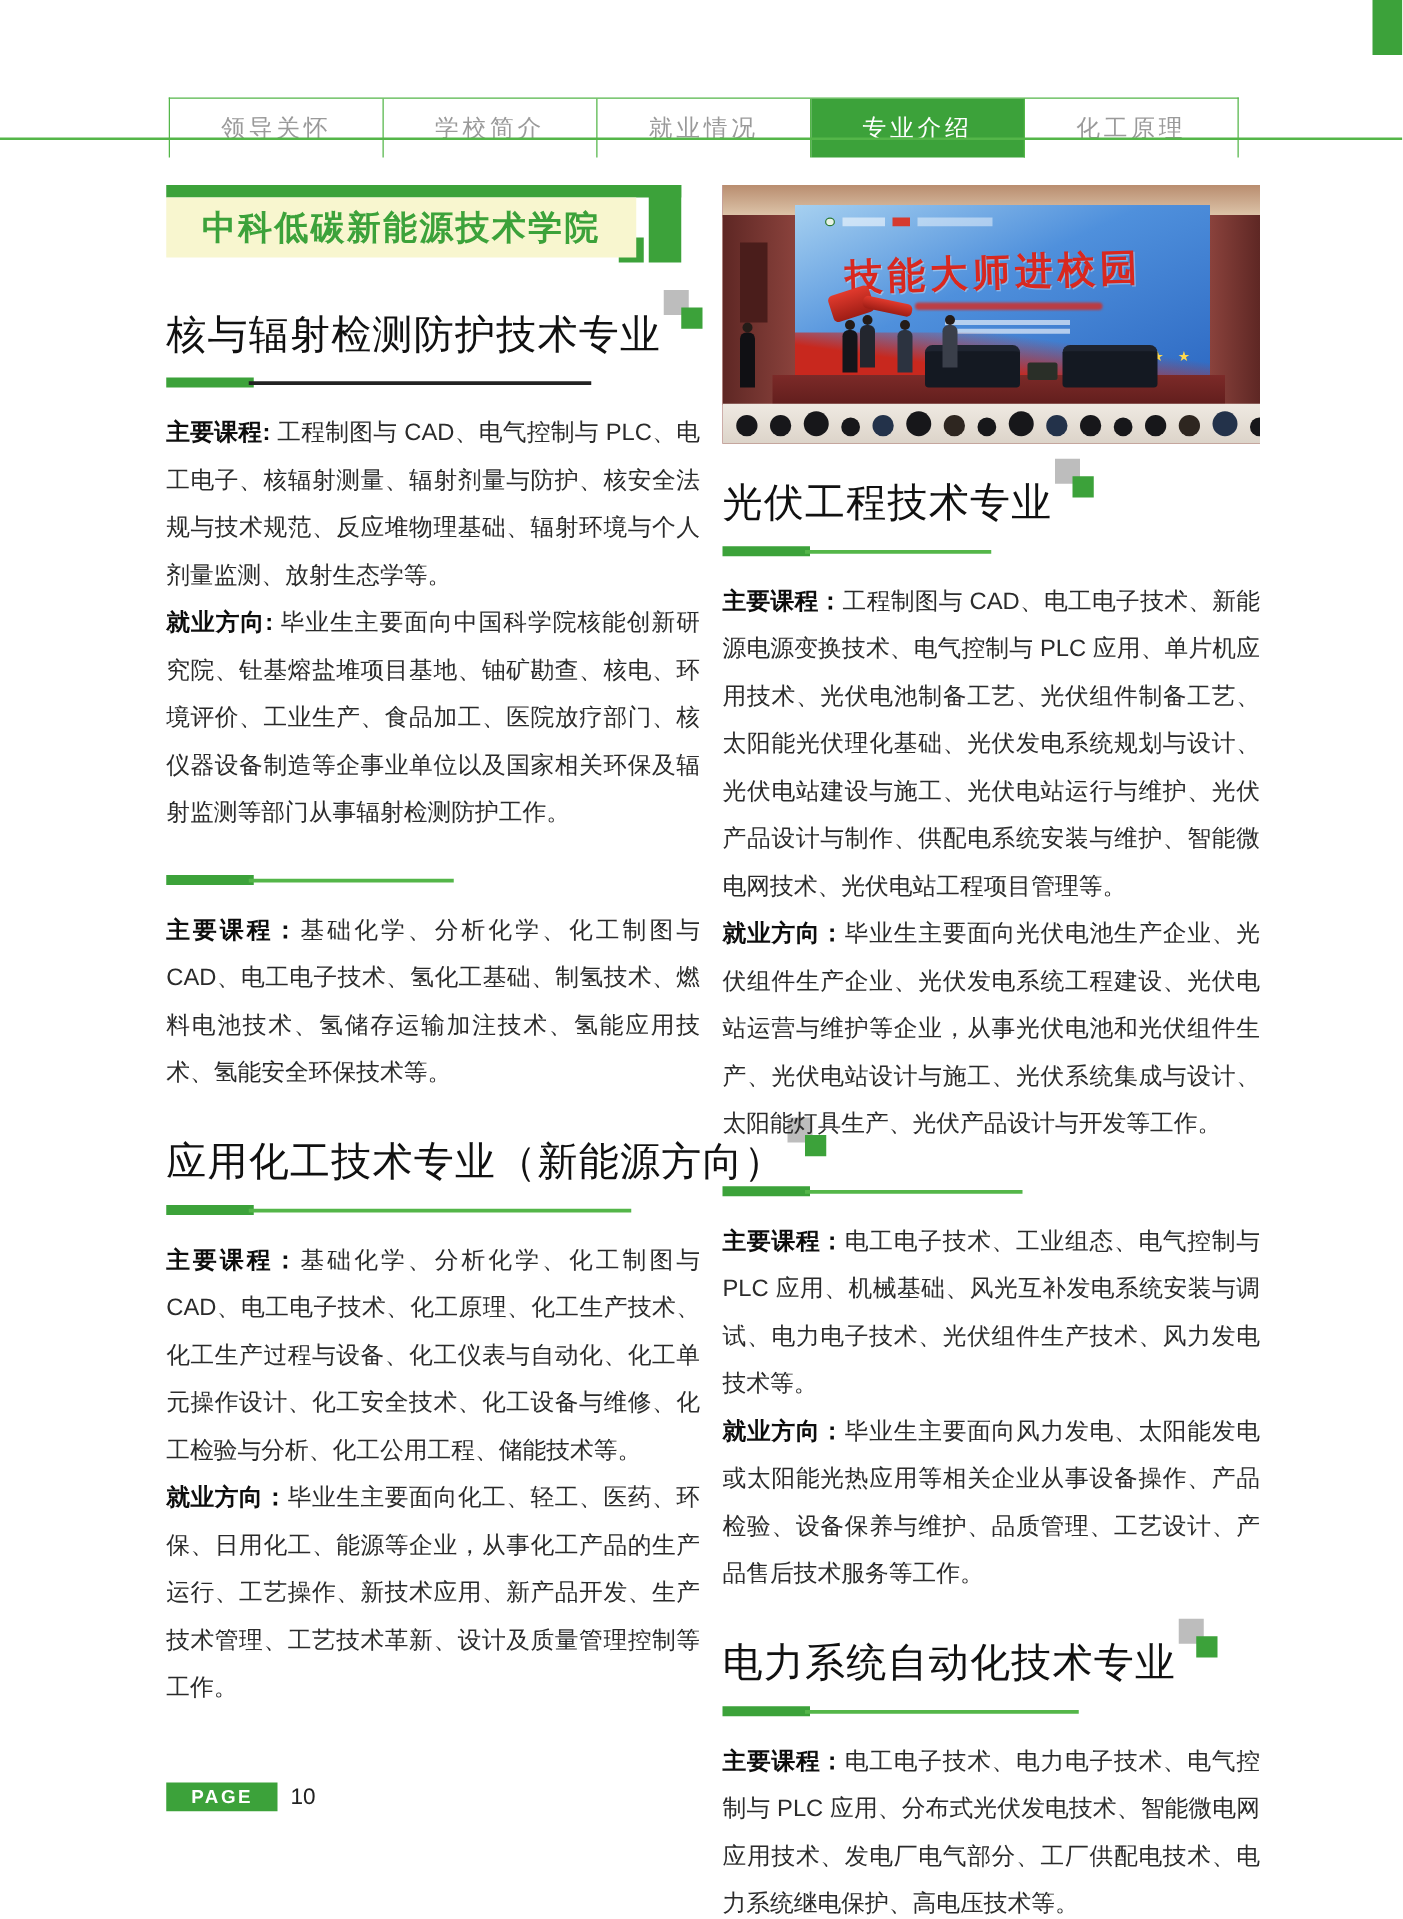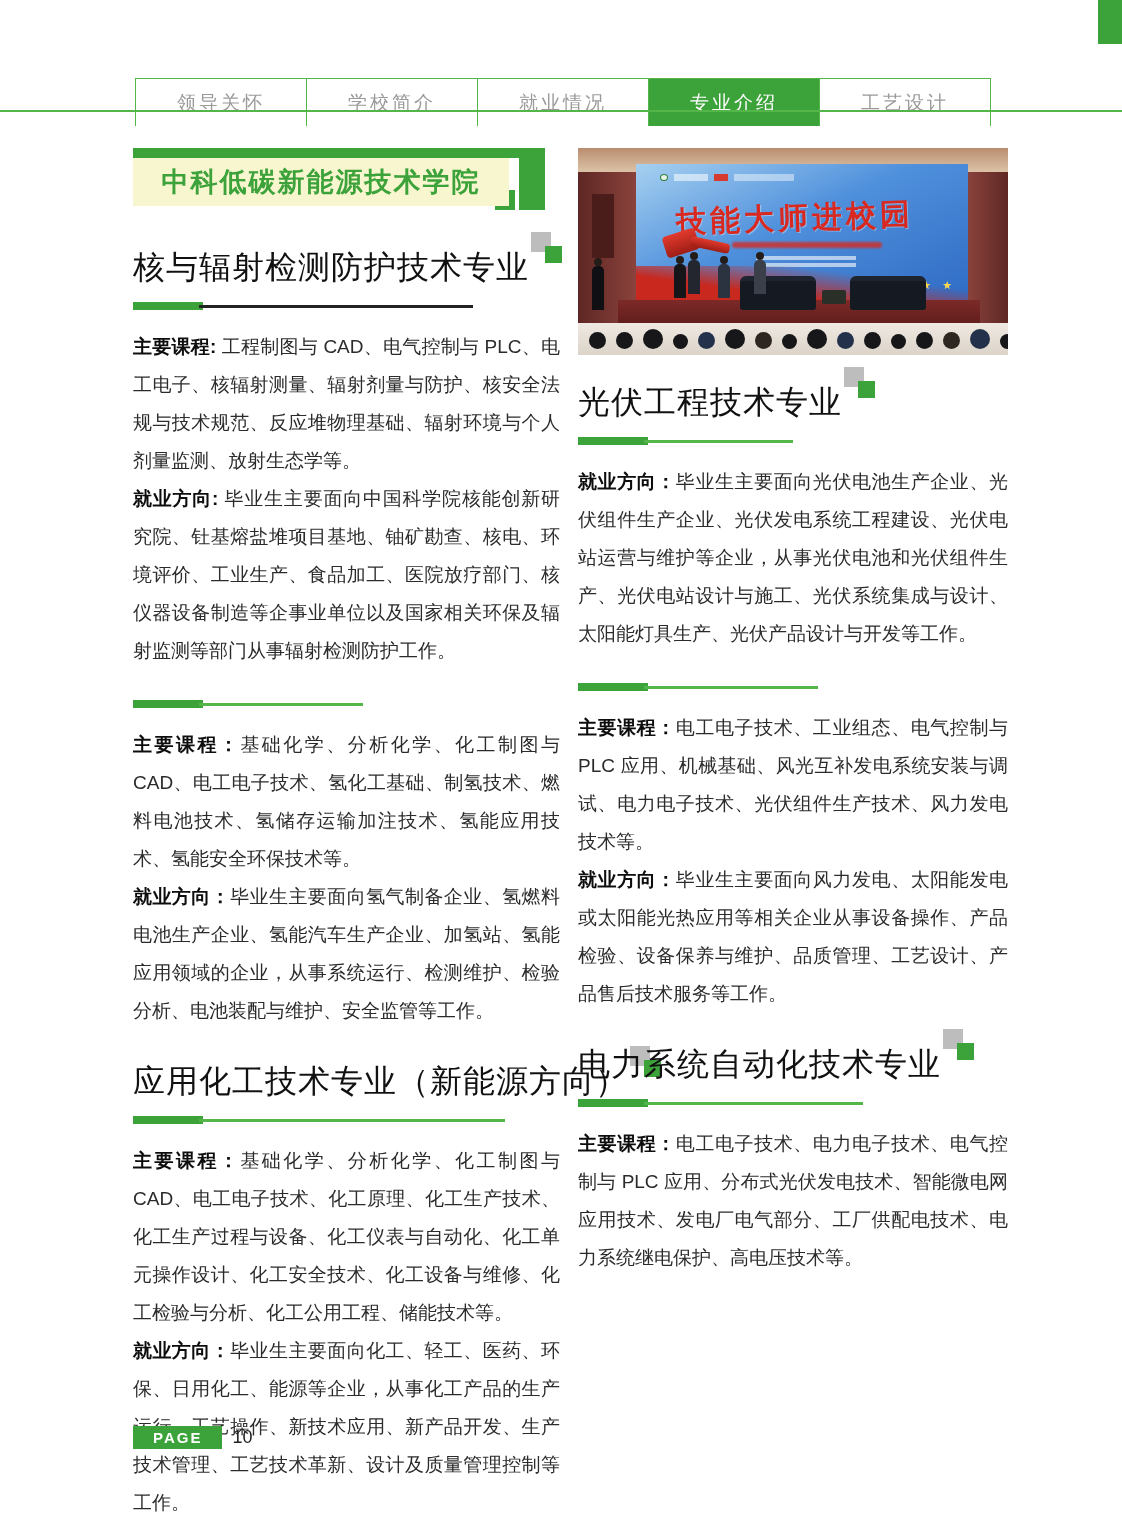--- a/index.html
+++ b/index.html
@@ -105,21 +105,21 @@
 
 <div class="page">
 
   <div class="corner-mark"></div>
 
   <nav class="nav">
     <div class="tab">领导关怀</div>
     <div class="tab">学校简介</div>
     <div class="tab">就业情况</div>
     <div class="tab active">专业介绍</div>
-    <div class="tab">工艺设计</div>
+    <div class="tab">化工原理</div>
   </nav>
   <div class="nav-rule"></div>
 
   <div class="col-left">
 
     <div class="banner">
       <div class="top-bar"></div>
       <div class="right-bar"></div>
       <div class="notch"></div>
       <div class="yellow">
@@ -132,21 +132,20 @@
         <h3>核与辐射检测防护技术专业</h3><span class="sq"><i class="g"></i><i class="gr"></i></span>
       </div>
       <div class="rule dark r340"></div>
       <p class="body"><b>主要课程:</b> <span>工程制图与 CAD、电气控制与 PLC、电工电子、核辐射测量、辐射剂量与防护、核安全法规与技术规范、反应堆物理基础、辐射环境与个人剂量监测、放射生态学等。</span></p>
       <p class="body"><b>就业方向:</b> <span>毕业生主要面向中国科学院核能创新研究院、钍基熔盐堆项目基地、铀矿勘查、核电、环境评价、工业生产、食品加工、医院放疗部门、核仪器设备制造等企事业单位以及国家相关环保及辐射监测等部门从事辐射检测防护工作。</span></p>
     </section>
 
     <section class="sec">
       <div class="rule r230"></div>
       <p class="body"><b>主要课程：</b><span>基础化学、分析化学、化工制图与 CAD、电工电子技术、氢化工基础、制氢技术、燃料电池技术、氢储存运输加注技术、氢能应用技术、氢能安全环保技术等。</span></p>
-      <p class="body"><b>就业方向：</b><span>毕业生主要面向氢气制备企业、氢燃料电池生产企业、氢能汽车生产企业、加氢站、氢能应用领域的企业，从事系统运行、检测维护、检验分析、电池装配与维护、安全监管等工作。</span></p>
     </section>
 
     <section class="sec">
       <div class="sec-head">
         <h3>应用化工技术专业（新能源方向）</h3><span class="sq"><i class="g"></i><i class="gr"></i></span>
       </div>
       <div class="rule r372"></div>
       <p class="body"><b>主要课程：</b><span>基础化学、分析化学、化工制图与 CAD、电工电子技术、化工原理、化工生产技术、化工生产过程与设备、化工仪表与自动化、化工单元操作设计、化工安全技术、化工设备与维修、化工检验与分析、化工公用工程、储能技术等。</span></p>
       <p class="body"><b>就业方向：</b><span>毕业生主要面向化工、轻工、医药、环保、日用化工、能源等企业，从事化工产品的生产运行、工艺操作、新技术应用、新产品开发、生产技术管理、工艺技术革新、设计及质量管理控制等工作。</span></p>
     </section>
@@ -187,20 +186,21 @@
       <div class="aud-audience">
         <i></i><i></i><i></i><i></i><i></i><i></i><i></i><i></i><i></i><i></i><i></i><i></i><i></i><i></i><i></i><i></i>
       </div>
     </div>
 
     <section class="sec">
       <div class="sec-head">
         <h3>光伏工程技术专业</h3><span class="sq"><i class="g"></i><i class="gr"></i></span>
       </div>
       <div class="rule r215"></div>
+      <p class="body"><b>主要课程：</b><span>工程制图与 CAD、电工电子技术、新能源电源变换技术、电气控制与 PLC 应用、单片机应用技术、光伏电池制备工艺、光伏组件制备工艺、太阳能光伏理化基础、光伏发电系统规划与设计、光伏电站建设与施工、光伏电站运行与维护、光伏产品设计与制作、供配电系统安装与维护、智能微电网技术、光伏电站工程项目管理等。</span></p>
       <p class="body"><b>就业方向：</b><span>毕业生主要面向光伏电池生产企业、光伏组件生产企业、光伏发电系统工程建设、光伏电站运营与维护等企业，从事光伏电池和光伏组件生产、光伏电站设计与施工、光伏系统集成与设计、太阳能灯具生产、光伏产品设计与开发等工作。</span></p>
     </section>
 
     <section class="sec">
       <div class="rule r240"></div>
       <p class="body"><b>主要课程：</b><span>电工电子技术、工业组态、电气控制与 PLC 应用、机械基础、风光互补发电系统安装与调试、电力电子技术、光伏组件生产技术、风力发电技术等。</span></p>
       <p class="body"><b>就业方向：</b><span>毕业生主要面向风力发电、太阳能发电或太阳能光热应用等相关企业从事设备操作、产品检验、设备保养与维护、品质管理、工艺设计、产品售后技术服务等工作。</span></p>
     </section>
 
     <section class="sec">

